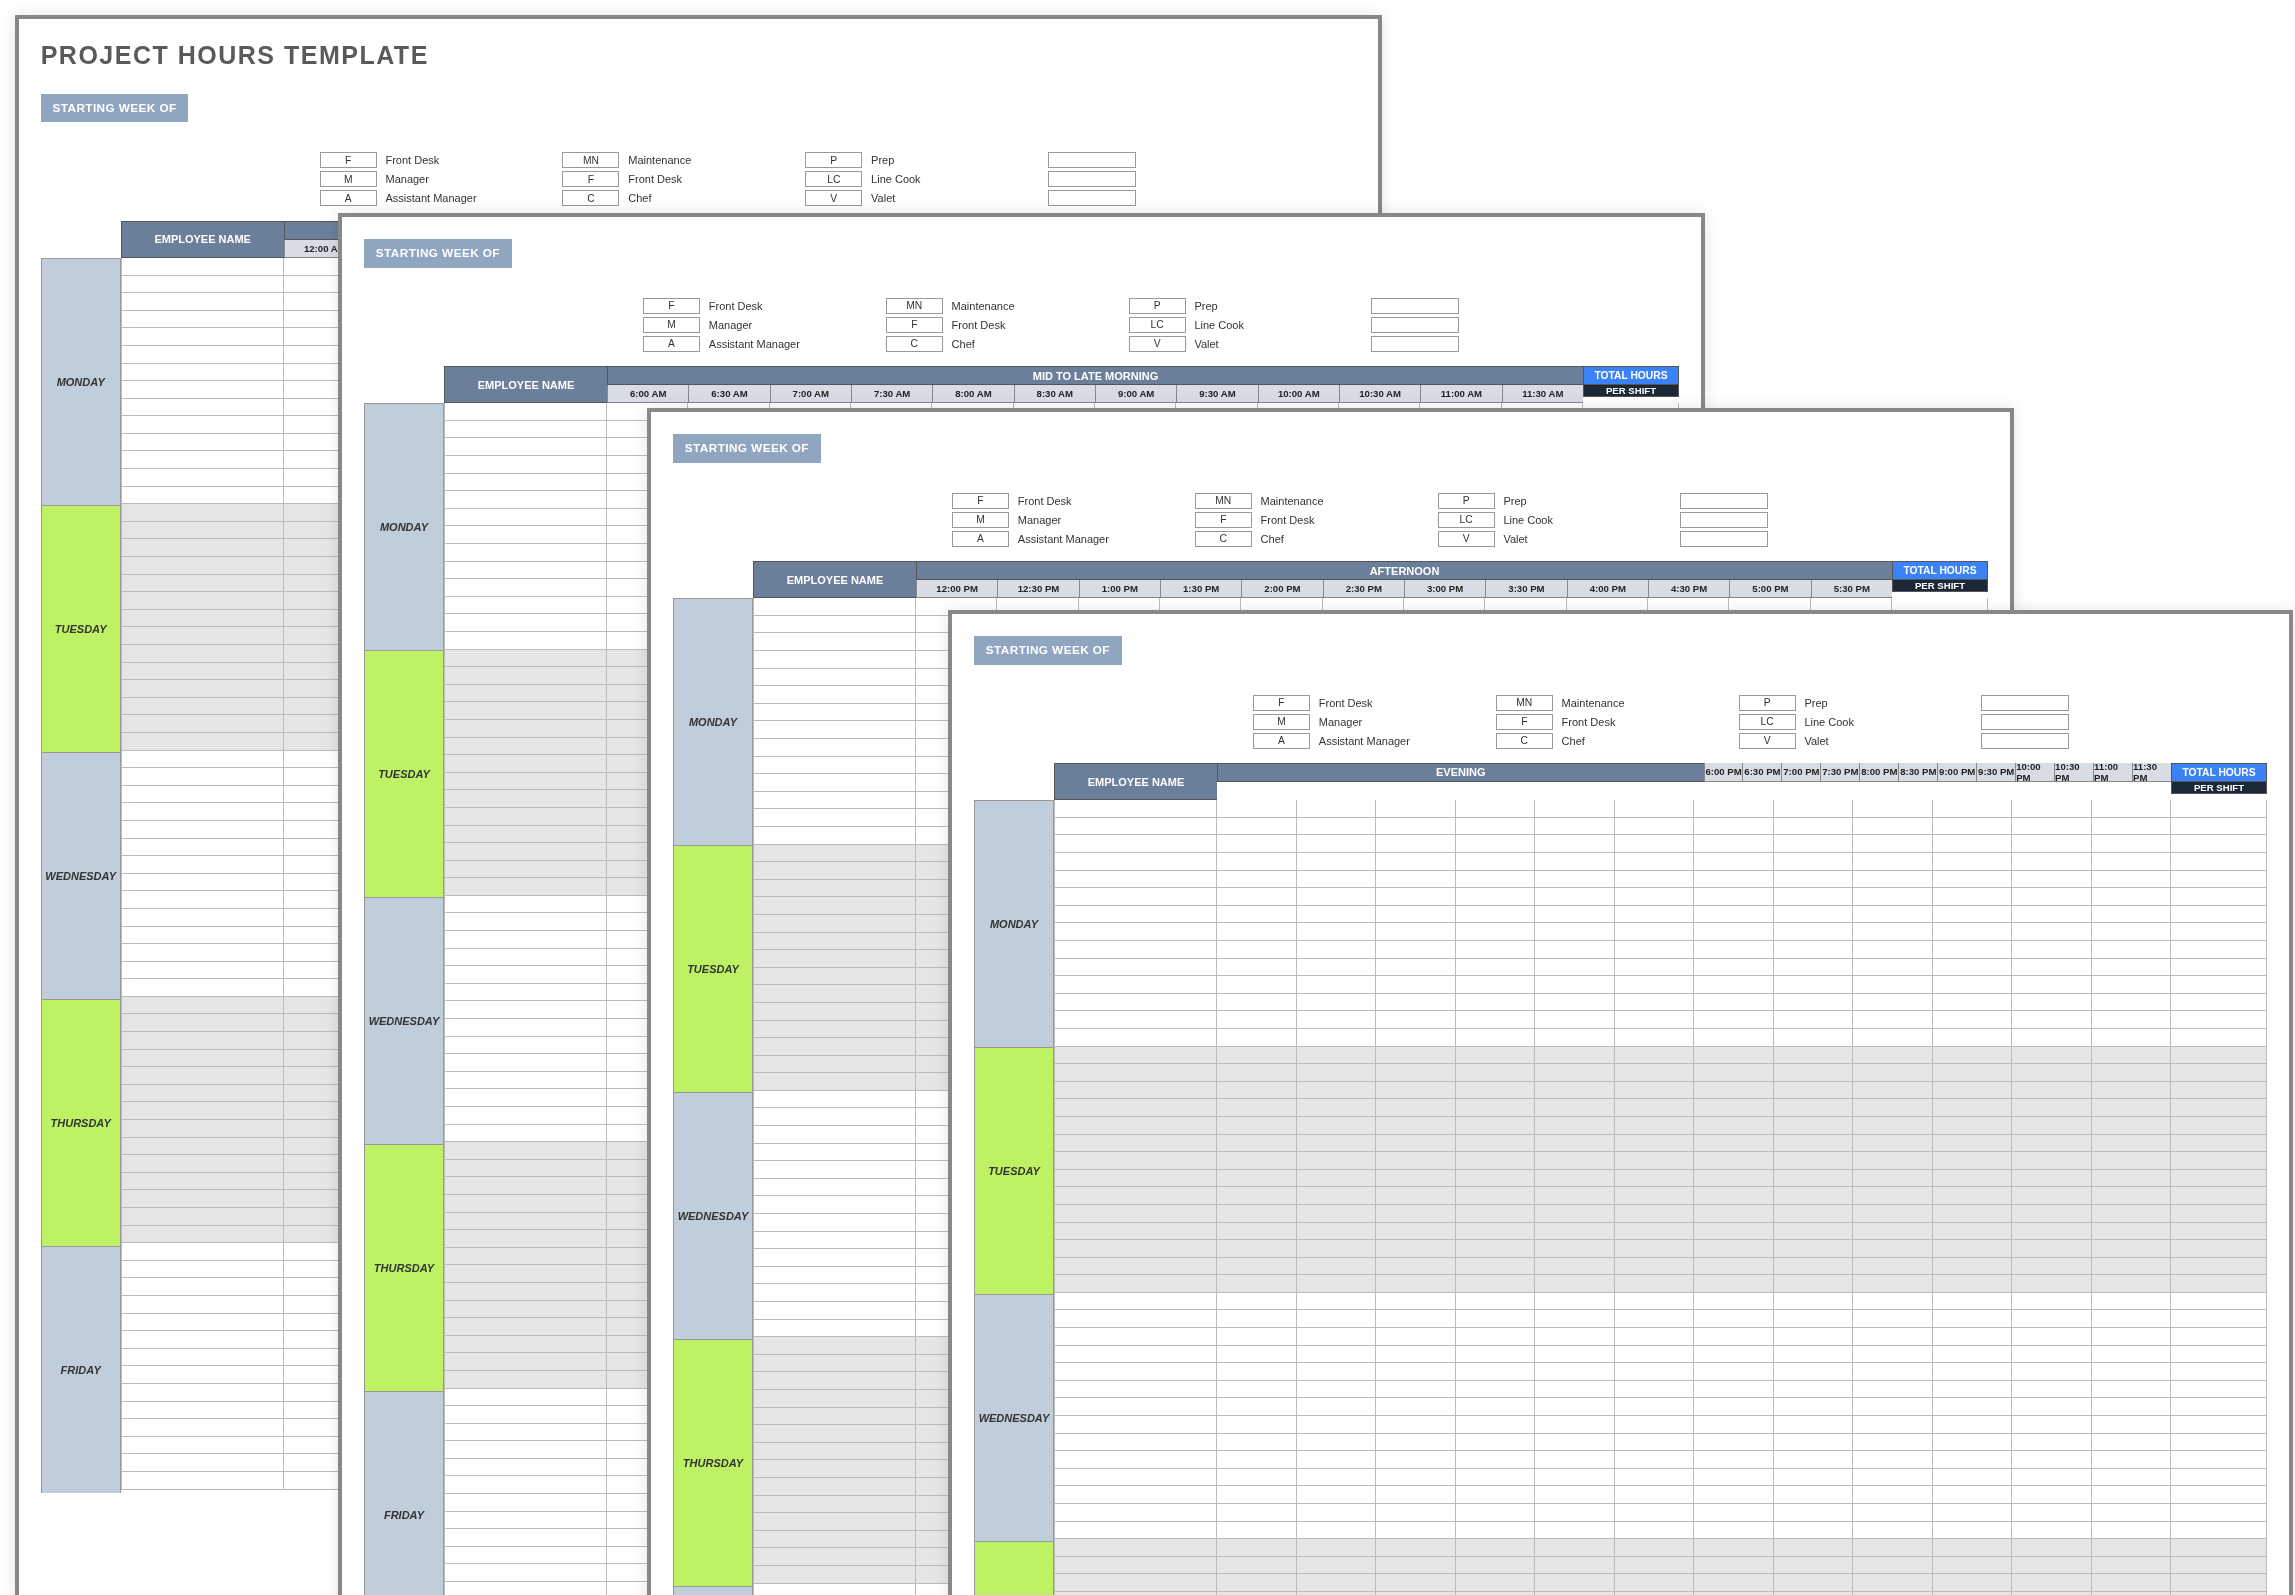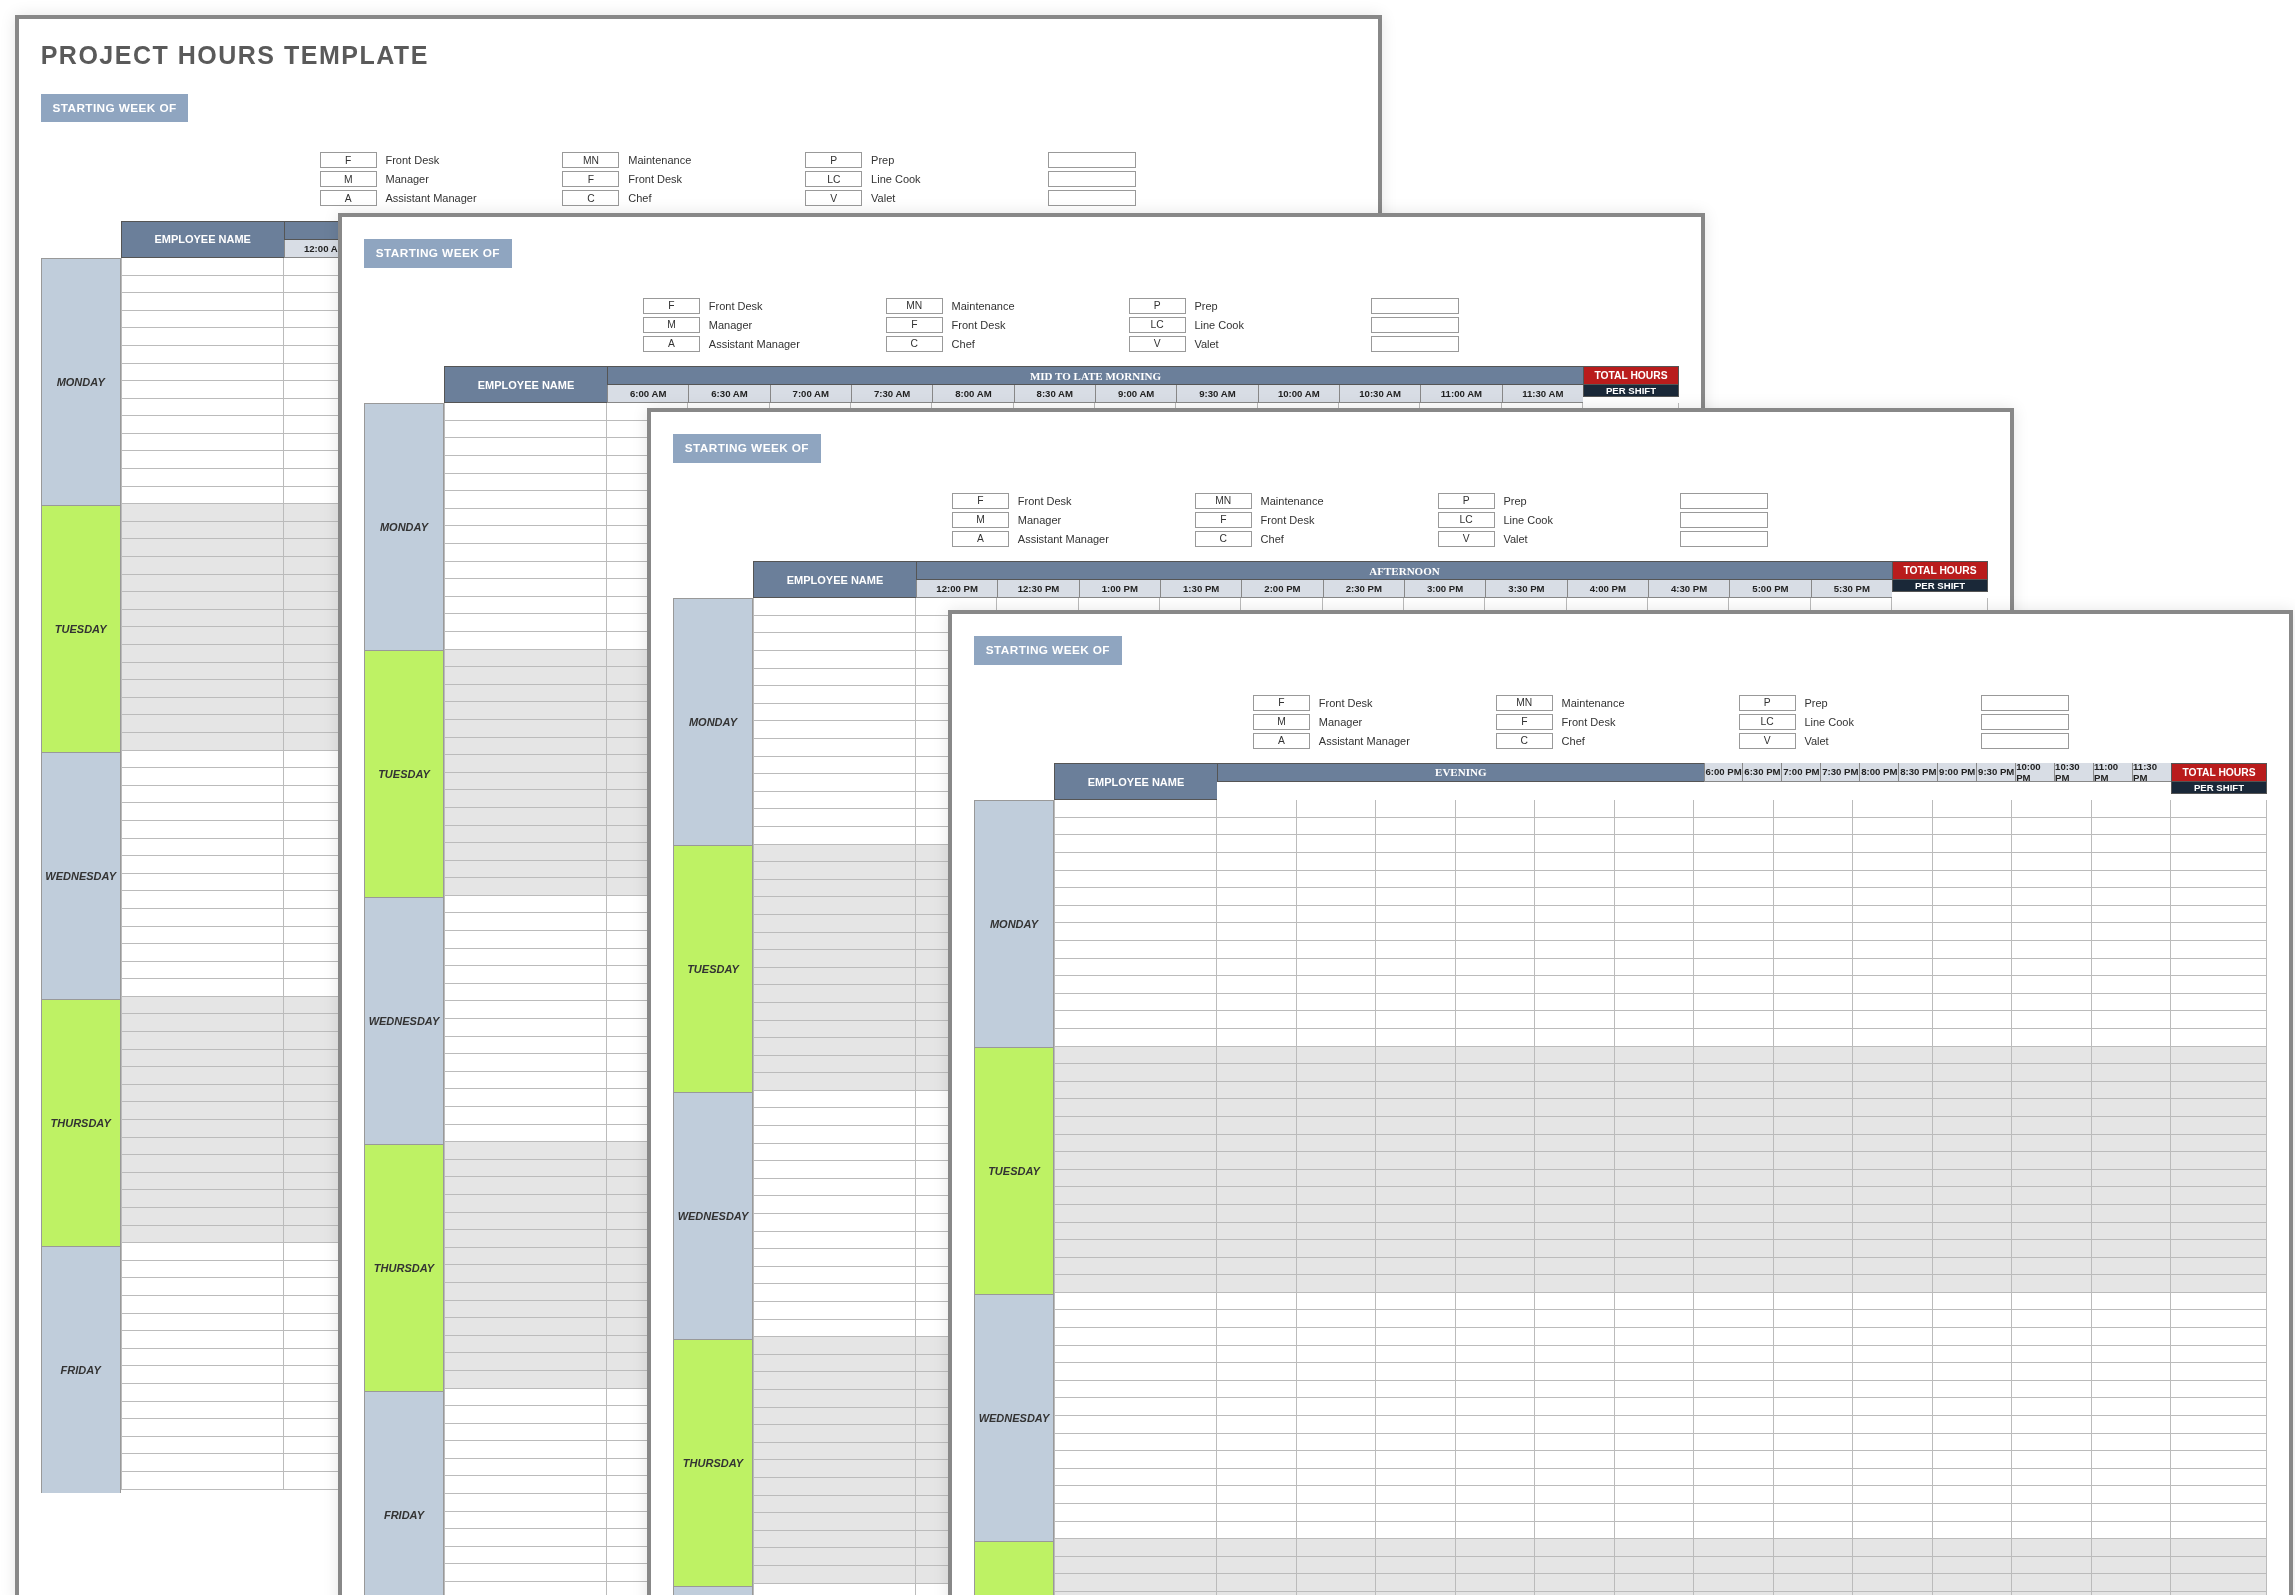--- a/index.html
+++ b/index.html
@@ -21,22 +21,22 @@
   .grid-area { display: flex; margin-top: 14.7px; }
   .day-col { width: 80px; flex-shrink: 0; font-style: italic; }
   .day-spacer { height: 37px; }
   .day-block { background: #c0cddb; border: 0.7px solid #999; border-bottom: none; display: flex; align-items: center; justify-content: center; font-size: 11px; font-weight: bold; color: #333; }
   .day-block.alt { background: #bef264; }
   
   .main-grid { flex: 1; }
   
   .hdr-row { display: flex; }
   .hdr-emp { width: 163px; background: #6b7f9a; color: #fff; font-size: 11px; font-weight: bold; display: flex; align-items: center; justify-content: center; border: 0.7px solid #555; border-right: none; height: 18.4px; }
-  .hdr-period { flex: 1; background: #6b7f9a; color: #fff; font-size: 11px; font-weight: bold; display: flex; align-items: center; justify-content: center; border: 0.7px solid #555; border-right: none; height: 18.4px; font-family: Liberation Serif, serif; }
-  .hdr-total { width: 96px; background: #b91c1c; color: #fff; font-size: 10.3px; font-weight: bold; display: flex; align-items: center; justify-content: center; border: 0.7px solid #555; height: 18.4px; }
+  .hdr-period { flex: 1; background: #6b7f9a; color: #fff; font-size: 11px; font-weight: bold; display: flex; align-items: center; justify-content: center; border: 0.7px solid #555; border-right: none; height: 18.4px; }
+  .hdr-total { width: 96px; background: #3b82f6; color: #fff; font-size: 10.3px; font-weight: bold; display: flex; align-items: center; justify-content: center; border: 0.7px solid #555; height: 18.4px; }
   
   .hdr-row2 { display: flex; height: 18.4px; }
   .time-cell { flex: 1; background: #d8dde5; border: 0.7px solid #888; border-top: none; border-right: none; font-size: 9.6px; font-weight: bold; color: #222; display: flex; align-items: center; justify-content: center; }
   .hdr-total2 { width: 96px; background: #1a2838; color: #fff; font-size: 9.6px; font-weight: bold; display: flex; align-items: center; justify-content: center; border: 0.7px solid #555; border-top: none; }
   
   .data-row { display: flex; height: 17.6px; }
   .data-row.shade .cell { background: #e5e5e5; }
   .cell-emp { width: 163px; border: 0.7px solid #bbb; border-top: none; background: #fff; }
   .data-row.shade .cell-emp { background: #e5e5e5; }
   .cell { flex: 1; border: 0.7px solid #bbb; border-top: none; border-left: none; background: #fff; }

